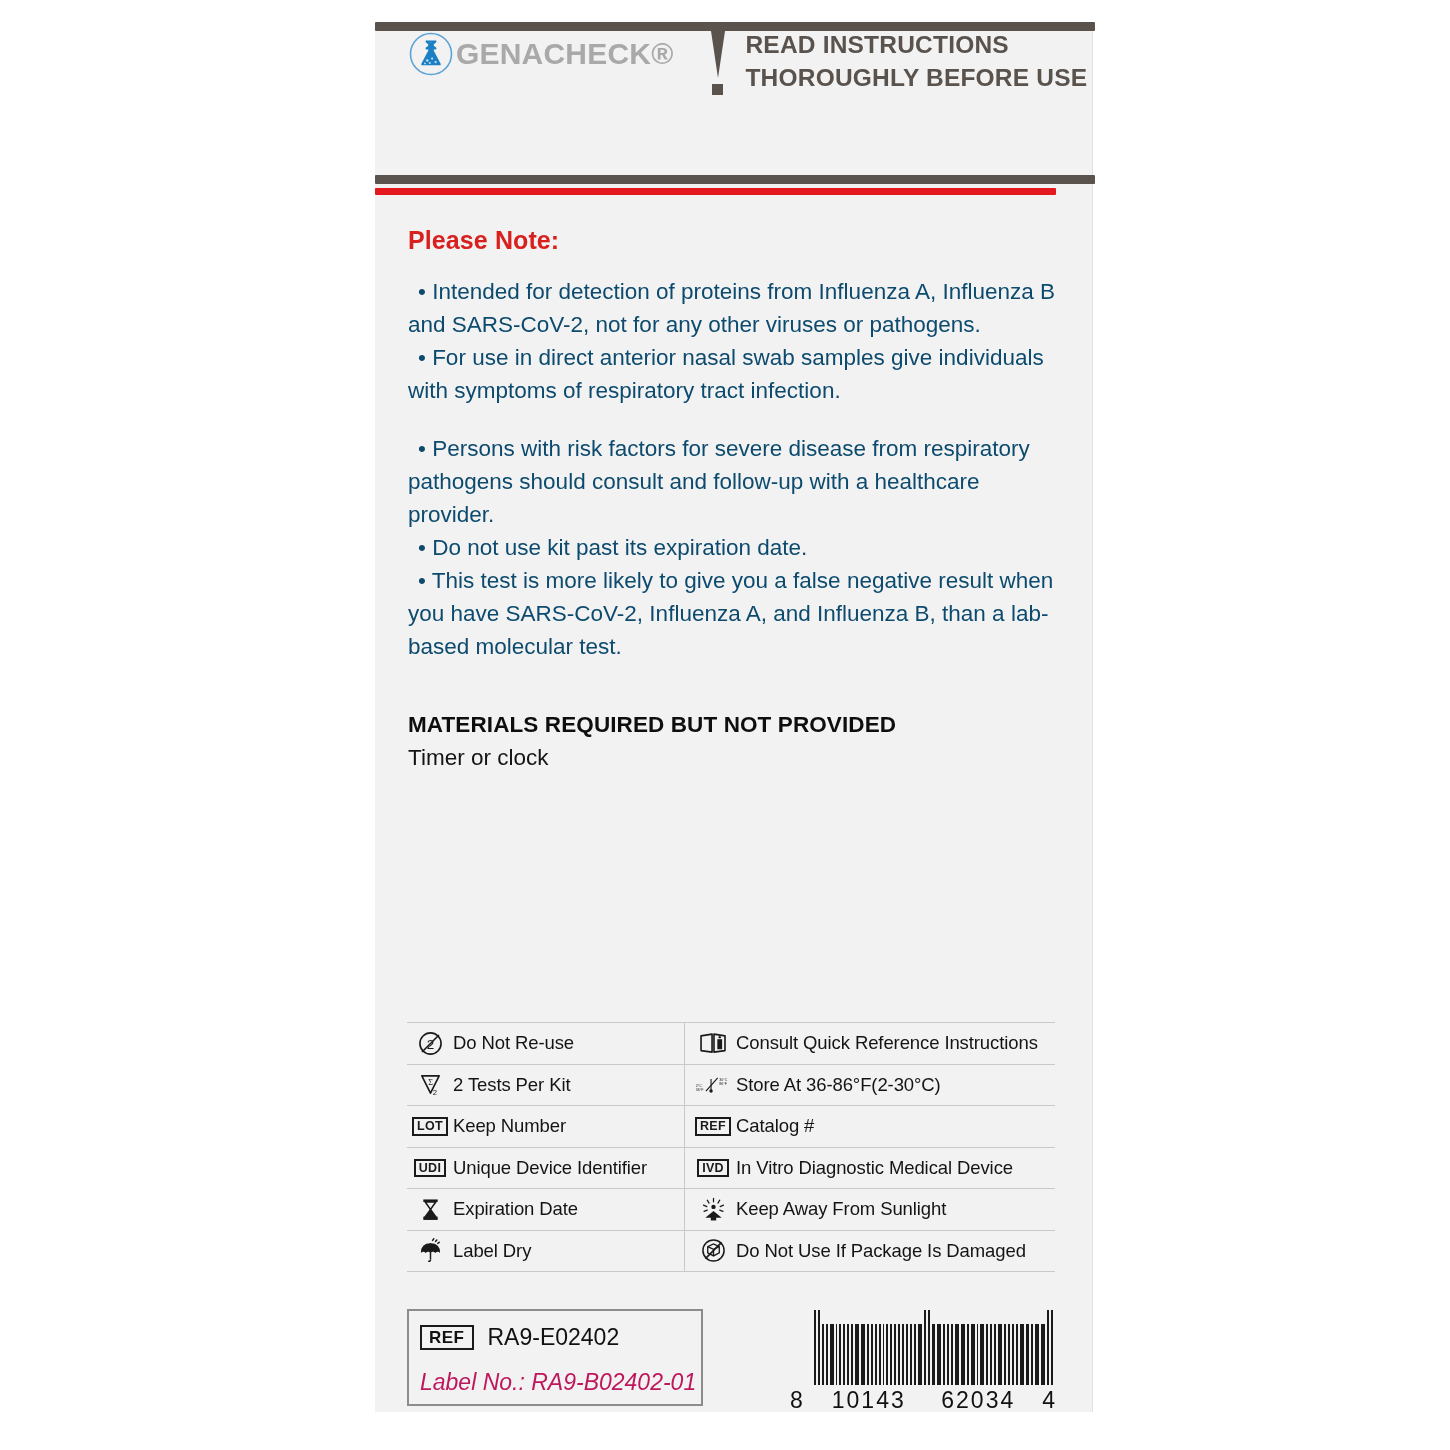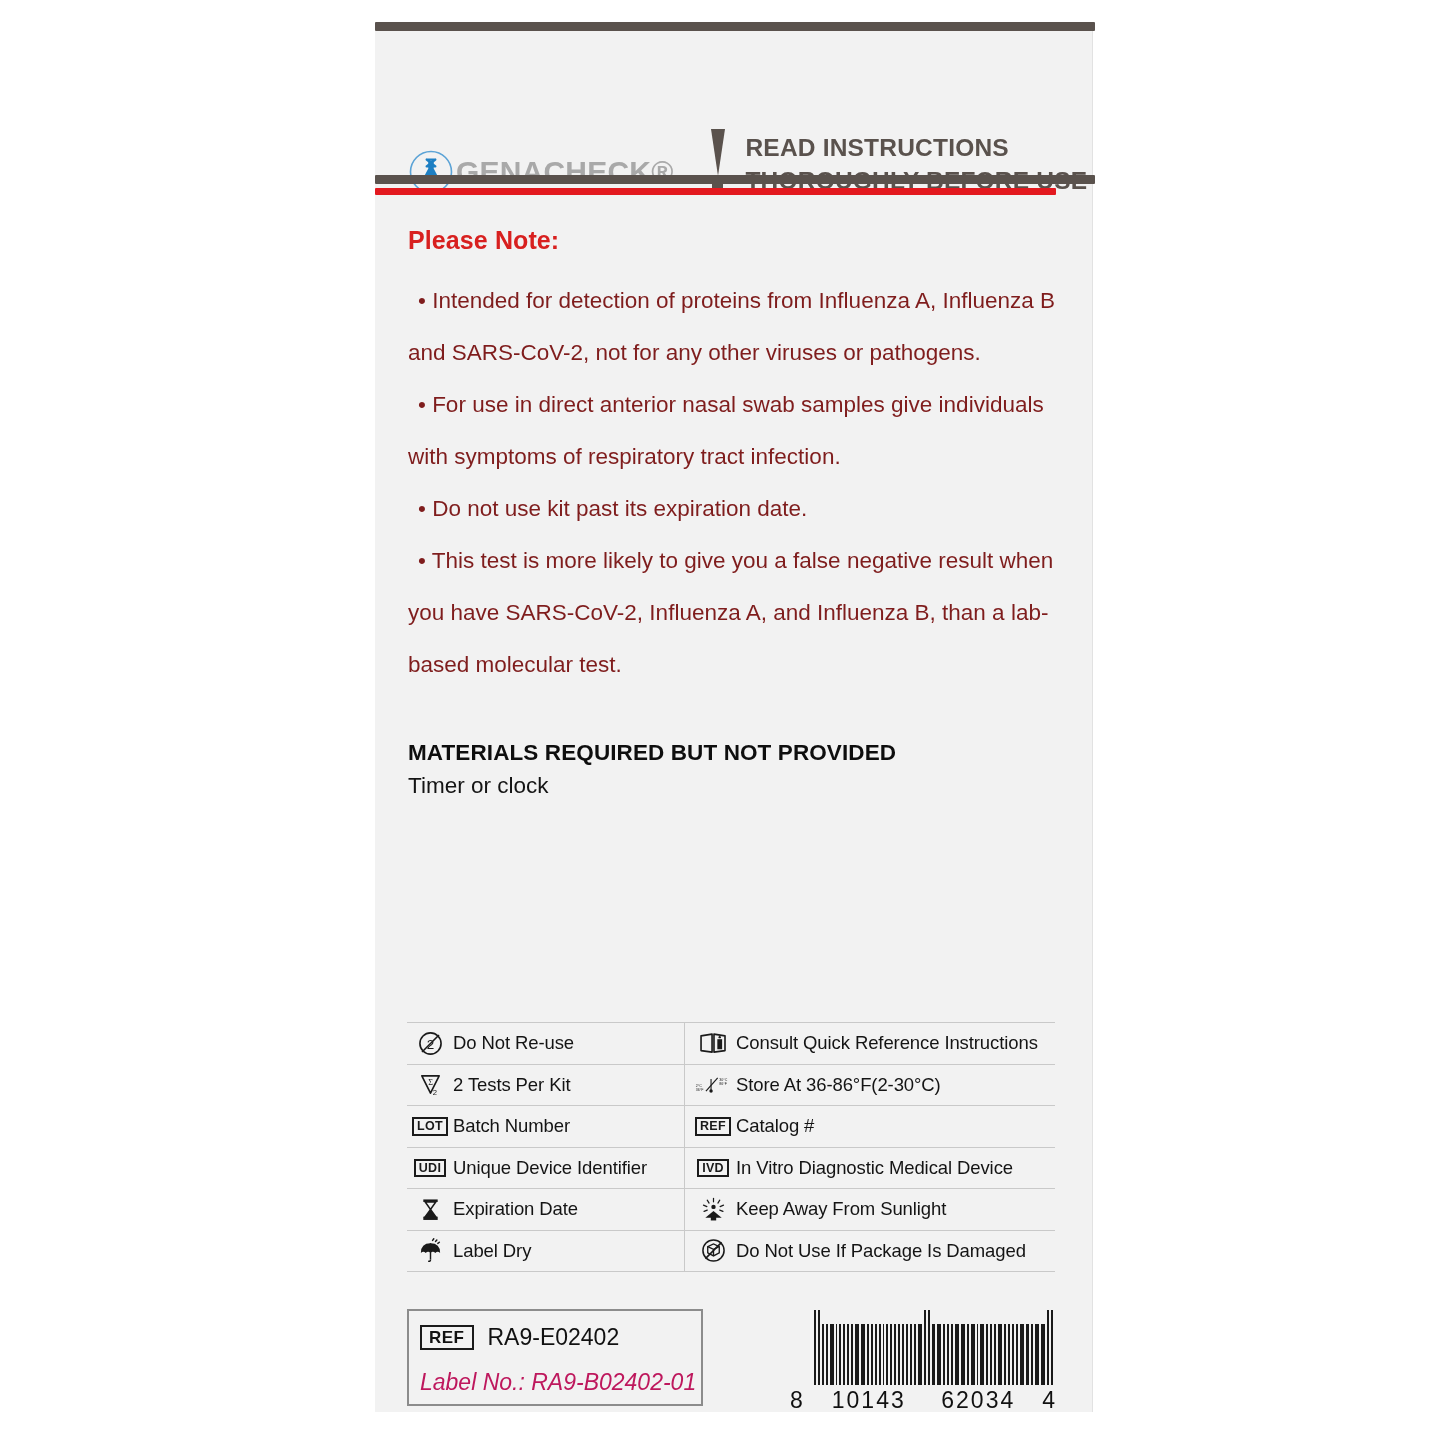--- a/index.html
+++ b/index.html
@@ -28,21 +28,21 @@
     border-radius: 1px;
   }
   .rule-red {
     position: absolute; left: 0; top: 166px;
     width: 681px; height: 7px; background: #e3191f;
     border-radius: 1px;
   }
   .header {
     position: absolute; left: 0; top: 9px;
     width: 718px; height: 164px;
-    display: flex; align-items: flex-end;
+    display: flex; align-items: flex-start;
   }
   .brand {
     display: flex; align-items: center;
     margin-left: 33px;
   }
   .brand-mark { width: 46px; height: 46px; flex: 0 0 auto; }
   .brand-name {
     font-size: 30px; font-weight: 700; letter-spacing: .2px;
     color: #a9a9a9; margin-left: 2px;
     font-family: "Liberation Sans", sans-serif;
@@ -71,21 +71,21 @@
     letter-spacing: .2px; white-space: nowrap;
     font-family: Liberation Sans, sans-serif;
   }
   
   .body-wrap { position: absolute; left: 33px; top: 204px; width: 660px; }
   .note-title {
     font-size: 25px; font-weight: 700; color: #d8201f;
     margin-bottom: 20px; letter-spacing: .1px;
   }
   .bullet {
-    font-size: 22.5px; line-height: 52px; color: #7f1d1d;
+    font-size: 22.5px; line-height: 33px; color: #0c4a6e;
     text-indent: 10px;
   }
   .bullet + .bullet { margin-top: 0px; }
   .bullet.gap { margin-top: 25px; }
   .mat-head {
     font-size: 22.5px; font-weight: 700; color: #0e0e0e;
     margin-top: 49px; letter-spacing: .1px;
   }
   .mat-item { font-size: 22.5px; color: #141414; margin-top: 7px; }
   
@@ -174,20 +174,21 @@
   </div>
 
   <div class="rule-mid"></div>
   <div class="rule-red"></div>
 
   <div class="body-wrap">
     <div class="note-title">Please Note:</div>
 
     <div class="bullet">• Intended for detection of proteins from Influenza A, Influenza B and SARS-CoV-2, not for any other viruses or pathogens.</div>
     <div class="bullet">• For use in direct anterior nasal swab samples give individuals with symptoms of respiratory tract infection.</div>
+    <div class="bullet gap">• Persons with risk factors for severe disease from respiratory pathogens should consult and follow-up with a healthcare provider.</div>
     <div class="bullet">• Do not use kit past its expiration date.</div>
     <div class="bullet">• This test is more likely to give you a false negative result when you have SARS-CoV-2, Influenza A, and Influenza B, than a lab-based molecular test.</div>
 
     <div class="mat-head">MATERIALS REQUIRED BUT NOT PROVIDED</div>
     <div class="mat-item">Timer or clock</div>
   </div>
 
   <div class="symtable">
 
     <div class="symrow">
@@ -239,21 +240,21 @@
         </span>
         <span class="symlabel">Store At 36-86°F(2-30°C)</span>
       </div>
     </div>
 
     <div class="symrow">
       <div class="symcell left">
         <span class="symicon">
           <span class="boxsym">LOT</span>
         </span>
-        <span class="symlabel">Batch Number</span>
+        <span class="symlabel">Keep Number</span>
       </div>
       <div class="symcell right">
         <span class="symicon">
           <span class="boxsym">REF</span>
         </span>
         <span class="symlabel">Catalog #</span>
       </div>
     </div>
 
     <div class="symrow">

